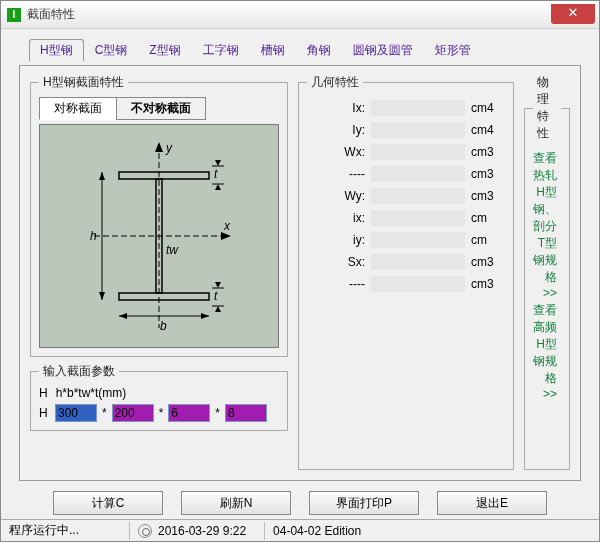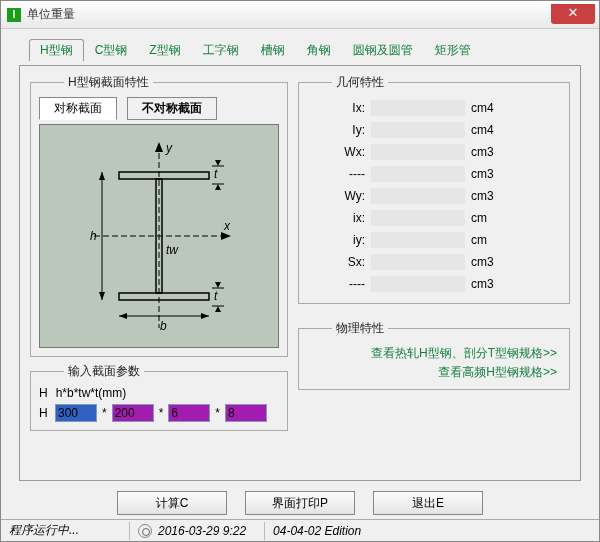--- a/index.html
+++ b/index.html
@@ -7,32 +7,32 @@
 
 .window { width: 600px; height: 542px; background: #f0f0f0; border: 1px solid #888; position: relative; }
 .titlebar { height: 28px; background: linear-gradient(#fff,#e8e8e8); border-bottom: 1px solid #ccc; display: flex; align-items: center; padding: 0 6px; position: relative; }
 .titlebar .ticon { width: 14px; height: 14px; background: #1a9e1a; margin-right: 6px; display: flex; align-items: center; justify-content: center; color: #fff; font-weight: bold; font-size: 10px; }
 .titlebar .title { font-size: 12px; color: #333; }
 .closebtn { position: absolute; right: 4px; top: 3px; width: 44px; height: 20px; background: #c94040; color: #fff; text-align: center; line-height: 18px; font-size: 13px; border-radius: 0 0 3px 3px; cursor: pointer; }
 
 .client { padding: 10px 18px 6px 18px; }
 
 .tabs { display: flex; gap: 0; margin-bottom: 4px; padding-left: 10px; }
-.tab { padding: 2px 10px; border: 1px solid transparent; border-bottom: none; cursor: pointer; color: #15803d; }
+.tab { padding: 2px 10px; border: 1px solid transparent; border-bottom: none; cursor: pointer; color: #4c1d95; }
 .tab.active { border-color: #999; background: #f0f0f0; border-radius: 3px 3px 0 0; }
 .tabpanel { border: 1px solid #999; padding: 8px 10px 10px 10px; height: 416px; position: relative; }
 
 .cols { display: flex; gap: 10px; height: 100%; }
 .leftcol { width: 258px; display: flex; flex-direction: column; }
-.rightcol { flex: 1; display: flex; flex-direction: column; gap: 16px; }
+.rightcol { flex: 1; display: flex; flex-direction: row; gap: 10px; }
 
 fieldset.group { border: 1px solid #aaa; padding: 6px 8px 8px 8px; position: relative; }
-fieldset.group > legend { font-size: 12px; padding: 0 4px; color: #222; margin-left: 25px; }
-
-.symtabs { display: flex; margin-bottom: 4px; gap: 11px; }
+fieldset.group > legend { font-size: 12px; padding: 0 4px; color: #222; }
+
+.symtabs { display: flex; margin-bottom: 4px; }
 .symtab { border: 1px solid #888; padding: 2px 14px; background: #f0f0f0; cursor: pointer; font-size: 12px; }
 .symtab.active { background: #fff; border-bottom-color: #fff; }
 .symtab + .symtab { margin-left: -1px; font-weight: bold; }
 
 .diagram { width: 100%; height: 224px; background: #bcc7bc; border: 1px solid #777; display: flex; align-items: center; justify-content: center; }
 .diagram svg { width: 170px; height: 200px; }
 
 .paramgroup { margin-top: 6px; }
 .paramline { display: flex; align-items: center; gap: 2px; margin-top: 4px; }
 .paramline .lbl { width: 14px; }
@@ -49,32 +49,32 @@
 .physrow .plabel { width: 76px; text-align: right; padding-right: 6px; }
 .physrow .pval { width: 90px; height: 16px; background: #e6e6e6; }
 .physrow .punit { padding-left: 6px; }
 
 .linkln { text-align: right; padding: 2px 4px 0 0; color: #15803d; cursor: pointer; }
 
 .btnrow { display: flex; gap: 18px; justify-content: center; margin-top: 10px; padding: 0 10px; }
 .mainbtn { width: 110px; height: 24px; border: 1px solid #888; background: linear-gradient(#fdfdfd,#e3e3e3); cursor: pointer; }
 
 .statusbar { position: absolute; left: 0; right: 0; bottom: 0; height: 22px; border-top: 1px solid #aaa; background: #f0f0f0; display: flex; align-items: center; padding: 0 8px; gap: 10px; font-size: 12px; }
-.statusbar .cell { border-left: 1px solid #bbb; padding: 0 8px; height: 18px; display: flex; align-items: center; font-style: italic; }
+.statusbar .cell { border-left: 1px solid #bbb; padding: 0 8px; height: 18px; display: flex; align-items: center; }
 .statusbar .cell.first { border-left: none; padding-left: 0; flex: 0 0 110px; }
 .sicon { width: 14px; height: 14px; border: 1px solid #888; border-radius: 50%; margin-right: 6px; display: inline-block; position: relative; }
 .sicon::after { content: ""; position: absolute; left: 3px; top: 3px; width: 6px; height: 6px; border: 1px solid #666; border-radius: 50%; }
 </style>
 </head>
 <body>
 
 <div class="window">
   <div class="titlebar">
     <div class="ticon">I</div>
-    <div class="title">单位重量</div>
+    <div class="title">截面特性</div>
     <div class="closebtn">✕</div>
   </div>
 
   <div class="client">
     <div class="tabs">
       <div class="tab active">H型钢</div>
       <div class="tab">C型钢</div>
       <div class="tab">Z型钢</div>
       <div class="tab">工字钢</div>
       <div class="tab">槽钢</div>
@@ -201,20 +201,21 @@
             <legend>物理特性</legend>
             <div class="linkln">查看热轧H型钢、剖分T型钢规格&gt;&gt;</div>
             <div class="linkln">查看高频H型钢规格&gt;&gt;</div>
           </fieldset>
         </div>
       </div>
     </div>
 
     <div class="btnrow">
       <button class="mainbtn">计算C</button>
+      <button class="mainbtn">刷新N</button>
       <button class="mainbtn">界面打印P</button>
       <button class="mainbtn">退出E</button>
     </div>
   </div>
 
   <div class="statusbar">
     <div class="cell first">程序运行中...</div>
     <div class="cell">
         <span class="sicon"></span>
         <span>2016-03-29  9:22</span>

